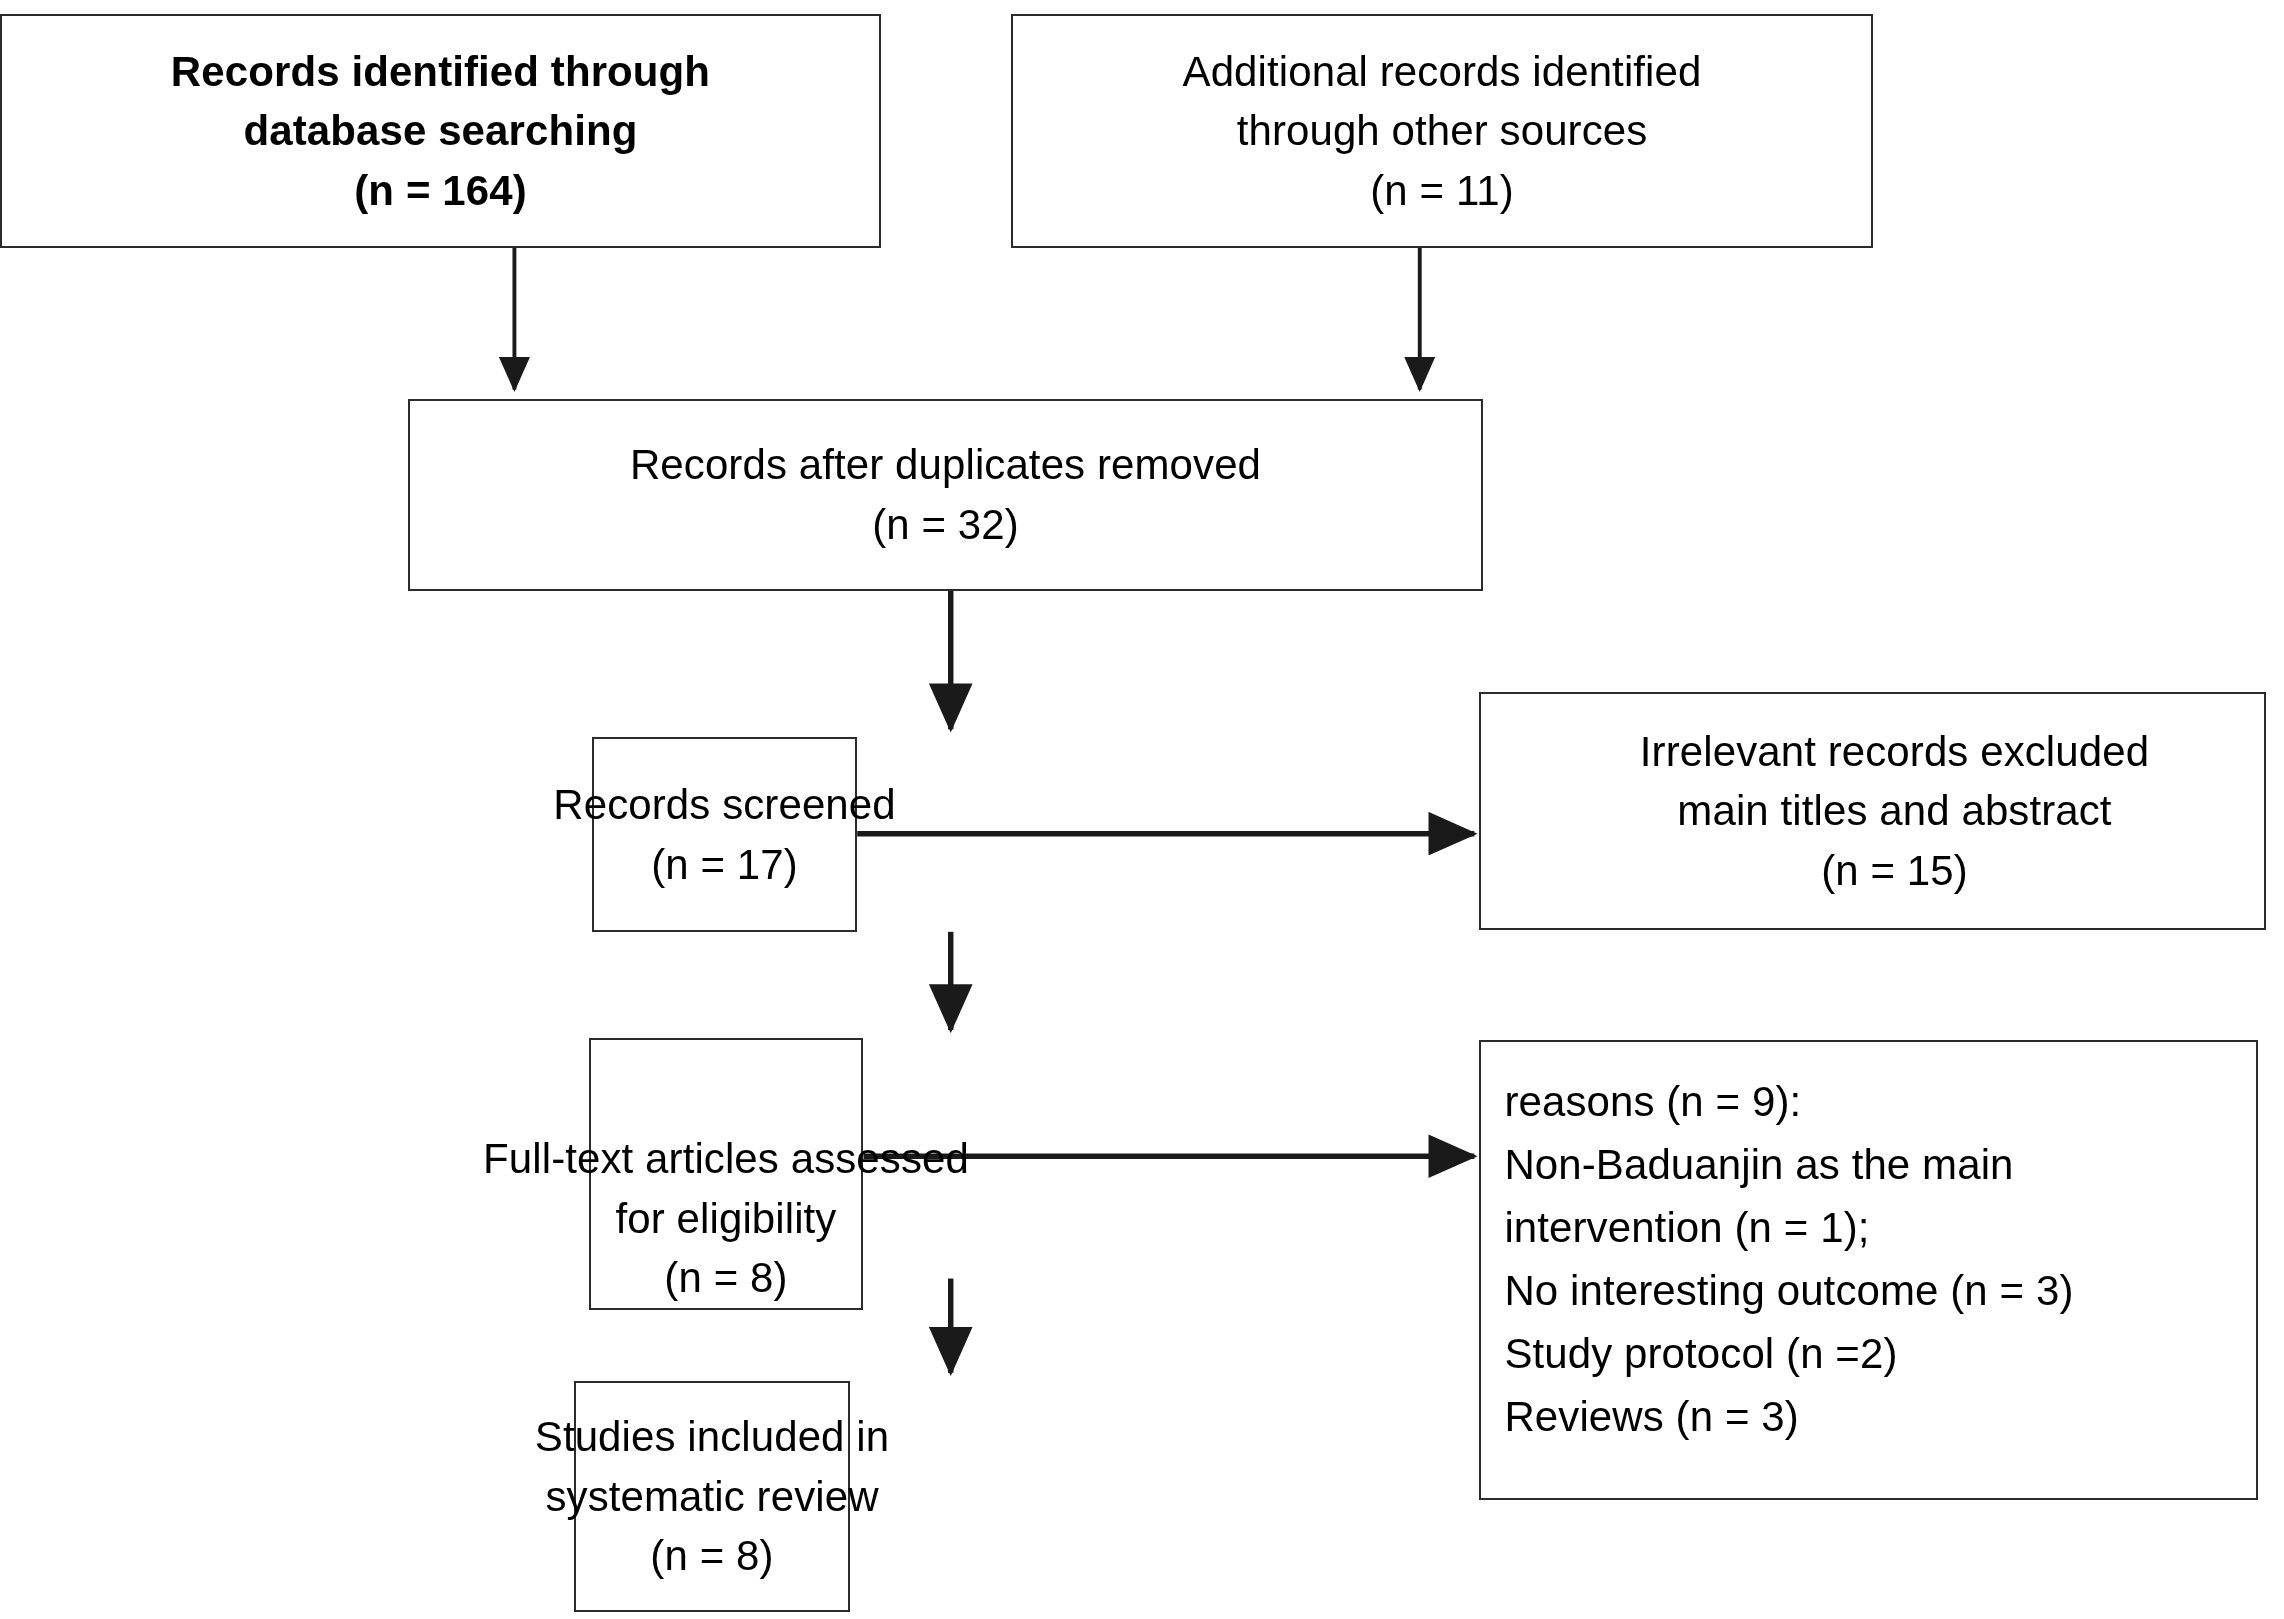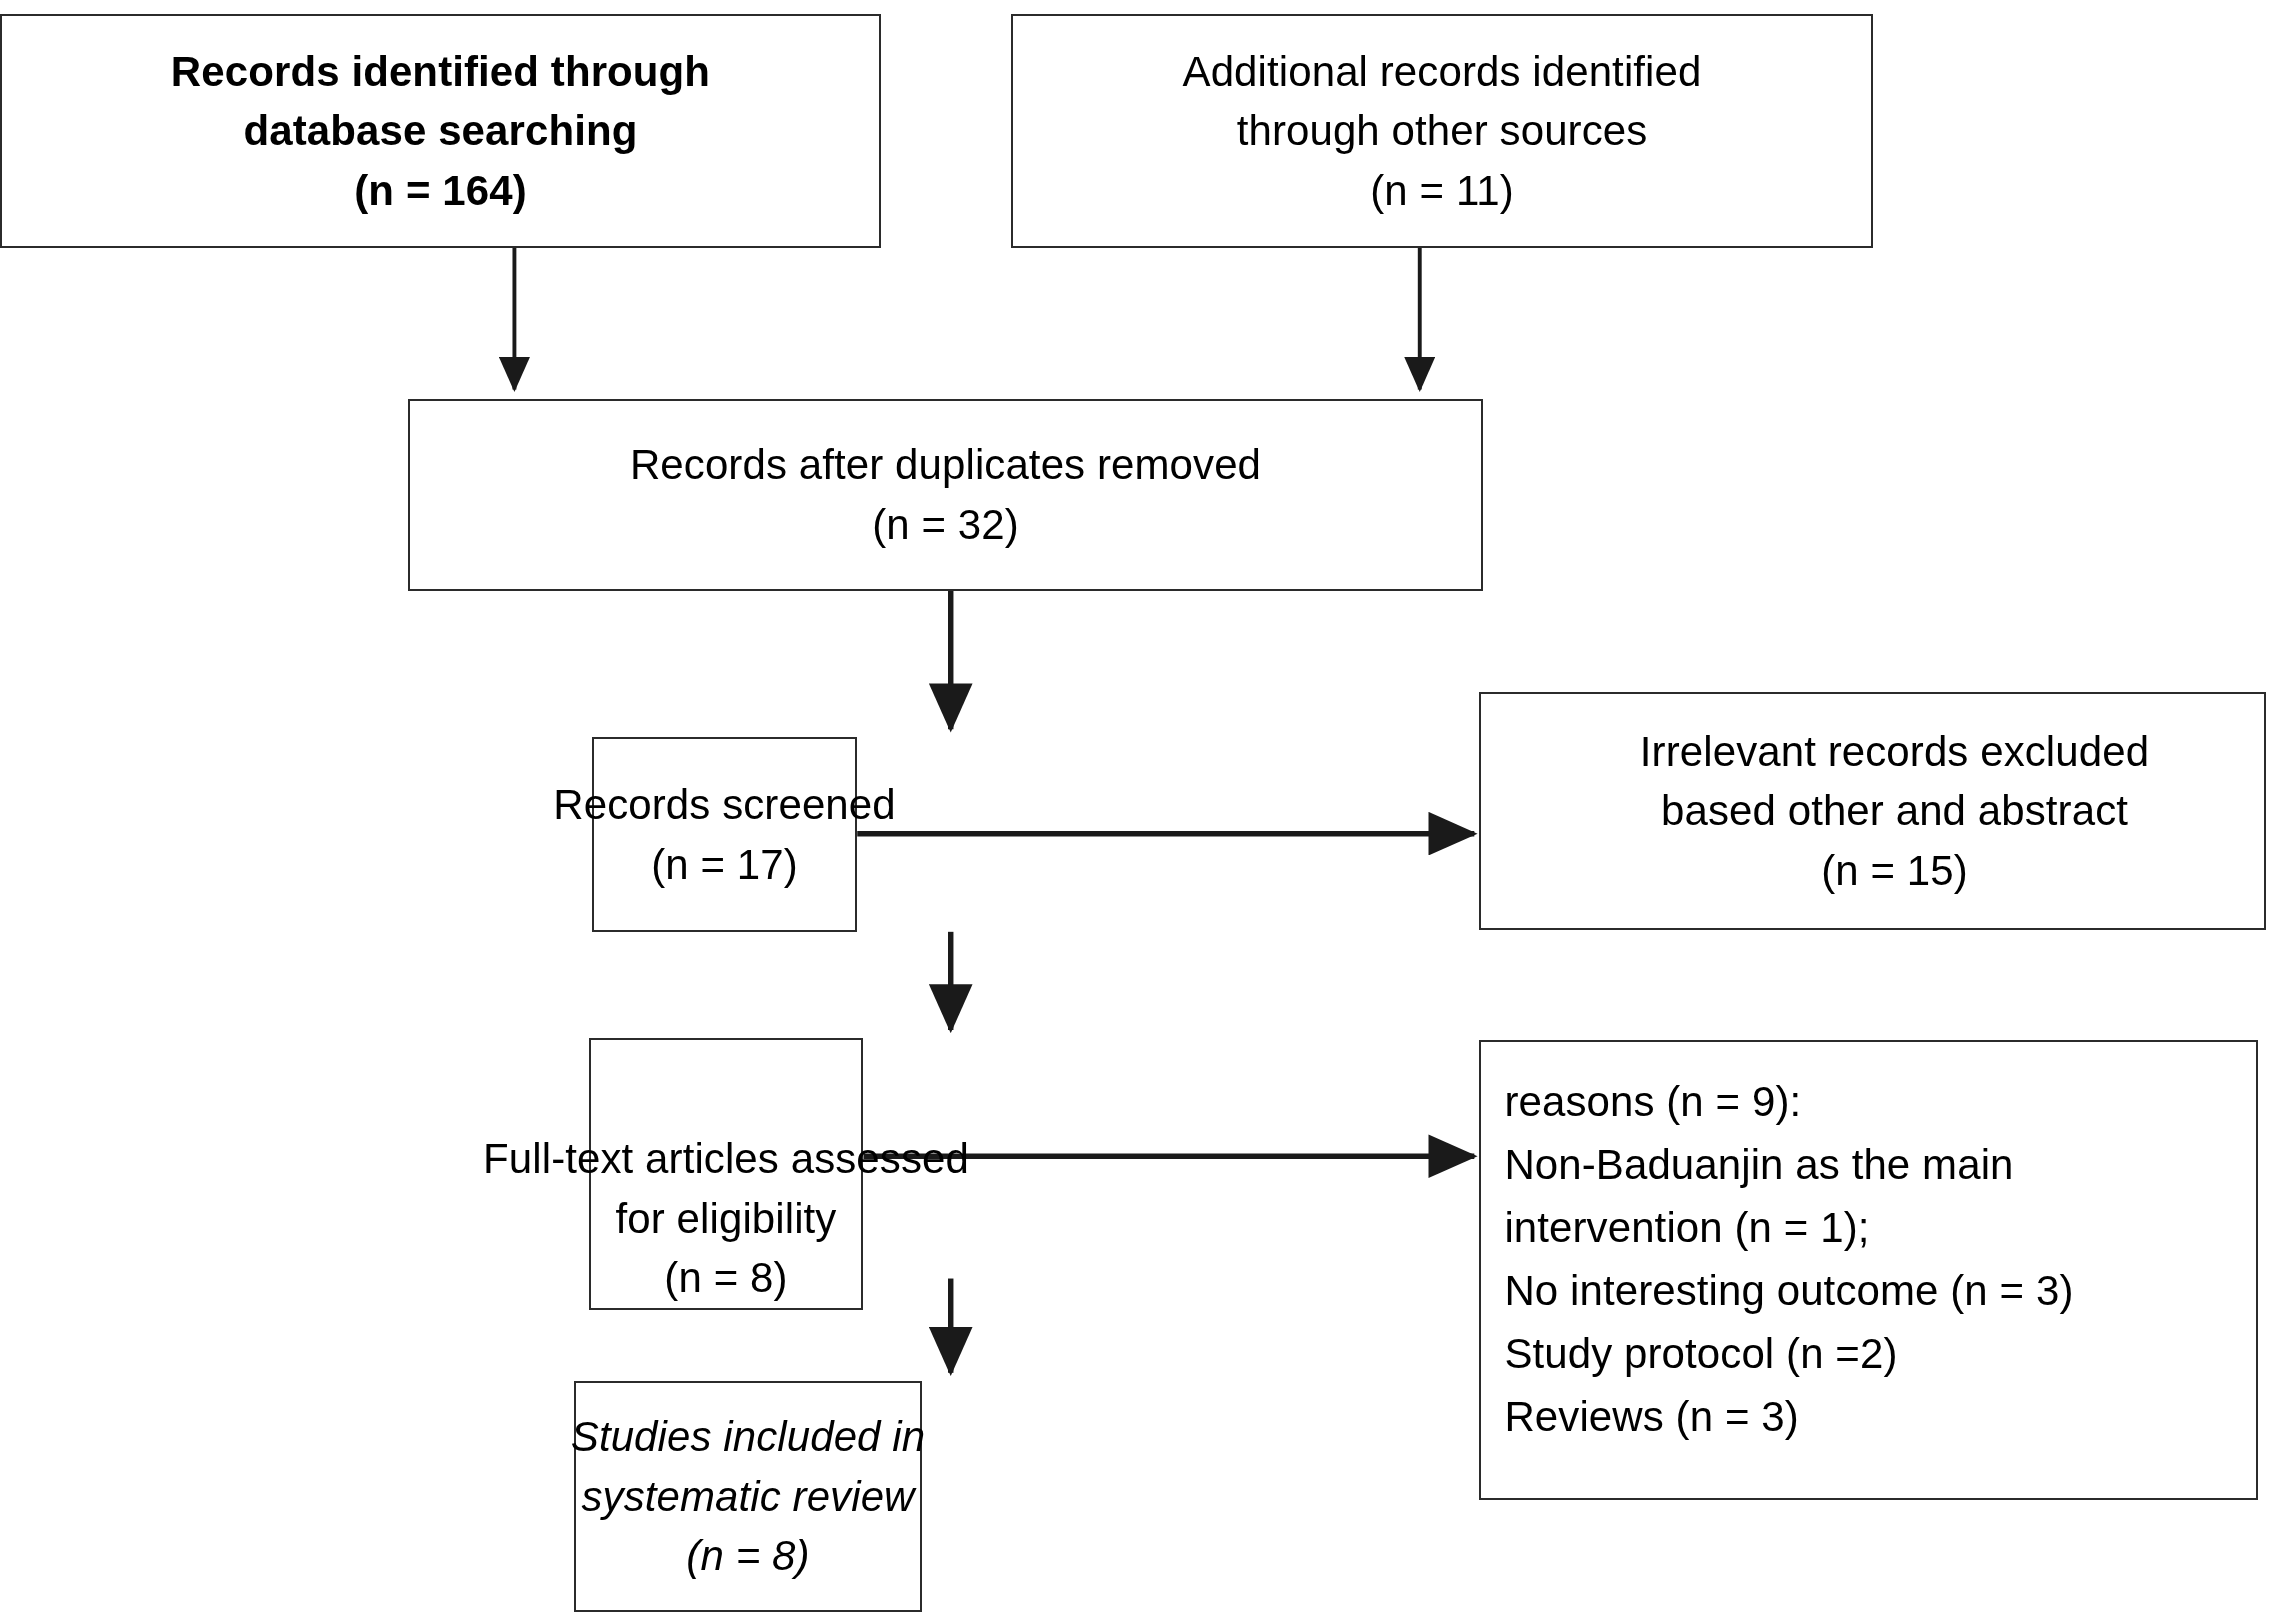--- a/index.html
+++ b/index.html
@@ -105,39 +105,39 @@
     <span class="line">(n = 32)</span>
   </div>
 
   <div class="box" style="left:592px; top:737px; width:265px; height:195px;">
     <span class="line">Records screened</span>
     <span class="line">(n = 17)</span>
   </div>
 
   <div class="box" style="left:1479px; top:692px; width:787px; height:238px;padding-left:44px;">
     <span class="line">Irrelevant records excluded</span>
-    <span class="line">based other and abstract</span>
+    <span class="line">main titles and abstract</span>
     <span class="line">(n = 15)</span>
   </div>
 
   <div class="box" style="left:589px; top:1038px; width:274px; height:272px;justify-content:flex-end;">
     <span class="line">Full-text articles assessed</span>
     <span class="line">for eligibility</span>
     <span class="line">(n = 8)</span>
   </div>
 
   <div class="box left-align" style="left:1479px; top:1040px; width:779px; height:460px; padding-top:28px;">
     <span class="line">reasons (n = 9):</span>
     <span class="line">Non-Baduanjin as the main</span>
     <span class="line">intervention (n = 1);</span>
     <span class="line">No interesting outcome (n = 3)</span>
     <span class="line">Study protocol (n =2)</span>
     <span class="line">Reviews (n = 3)</span>
   </div>
 
-  <div class="box" style="left:574px; top:1381px; width:348px; height:231px;font-style:italic;">
+  <div class="box" style="left:574px; top:1381px; width:276px; height:231px;">
     <span class="line">Studies included in</span>
     <span class="line">systematic review</span>
     <span class="line">(n = 8)</span>
   </div>
 
 </div>
 
 
 </body></html>

